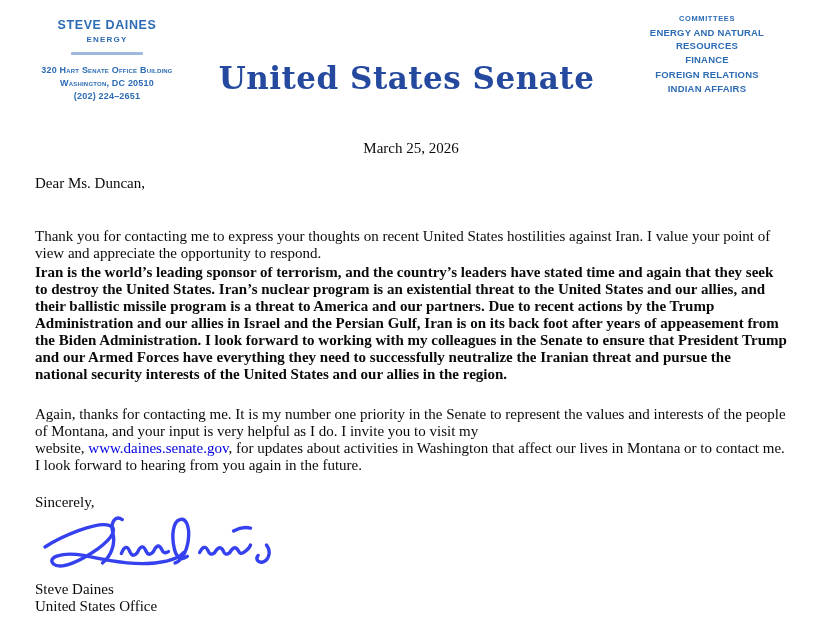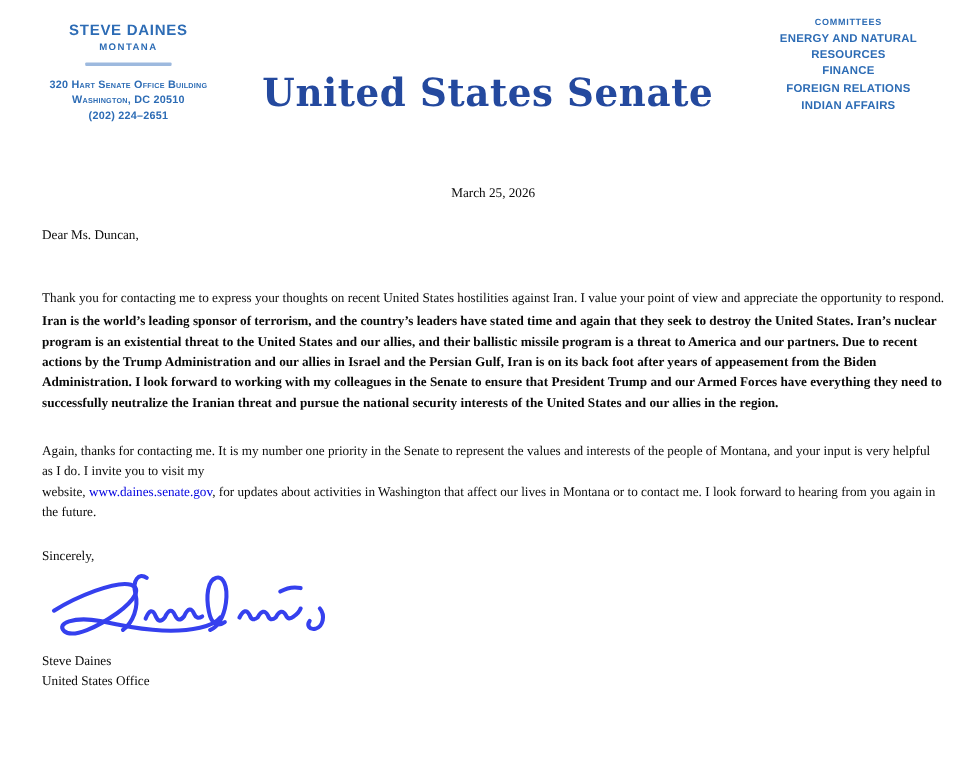--- a/index.html
+++ b/index.html
@@ -62,22 +62,22 @@
     margin-bottom: 4px;
   }
   .lh-right .committee-item {
     font-size: 9.5px; font-weight: 600; line-height: 1.32;
     letter-spacing: 0.2px; margin-bottom: 2px;
   }
 
   
   .letter-body {
     position: absolute;
-    left: 35px; top: 153px; width: 752px;
-    font-size: 11px; line-height: 17px;
+    left: 35px; top: 140px; width: 752px;
+    font-size: 15px; line-height: 17px;
   }
   .date-line { text-align: center; }
   .salutation { margin-top: 18px; }
   .para-1 { margin-top: 36px; }
   .para-2 { margin-top: 2px; font-weight: bold; }
   .para-3 { margin-top: 23px; }
   .closing { margin-top: 20px; }
   .body-link {
     color: #0000e0; cursor: pointer;
   }
@@ -85,21 +85,21 @@
   .signature-wrap svg { display: block; }
   .signer-block { margin-top: 2px; }
 </style>
 </head>
 <body>
 
 <div class="page">
 
   <div class="lh-left">
     <div class="sen-name">STEVE DAINES</div>
-    <div class="sen-state">MONTANA</div>
+    <div class="sen-state">ENERGY</div>
     <div class="lh-rule"></div>
     <div class="addr-line">320 Hart Senate Office Building</div>
     <div class="addr-line">Washington, DC 20510</div>
     <div class="addr-line numeric">(202) 224–2651</div>
   </div>
 
   <div class="lh-center">United States Senate</div>
 
   <div class="lh-right">
     <div class="committees-heading">COMMITTEES</div>

